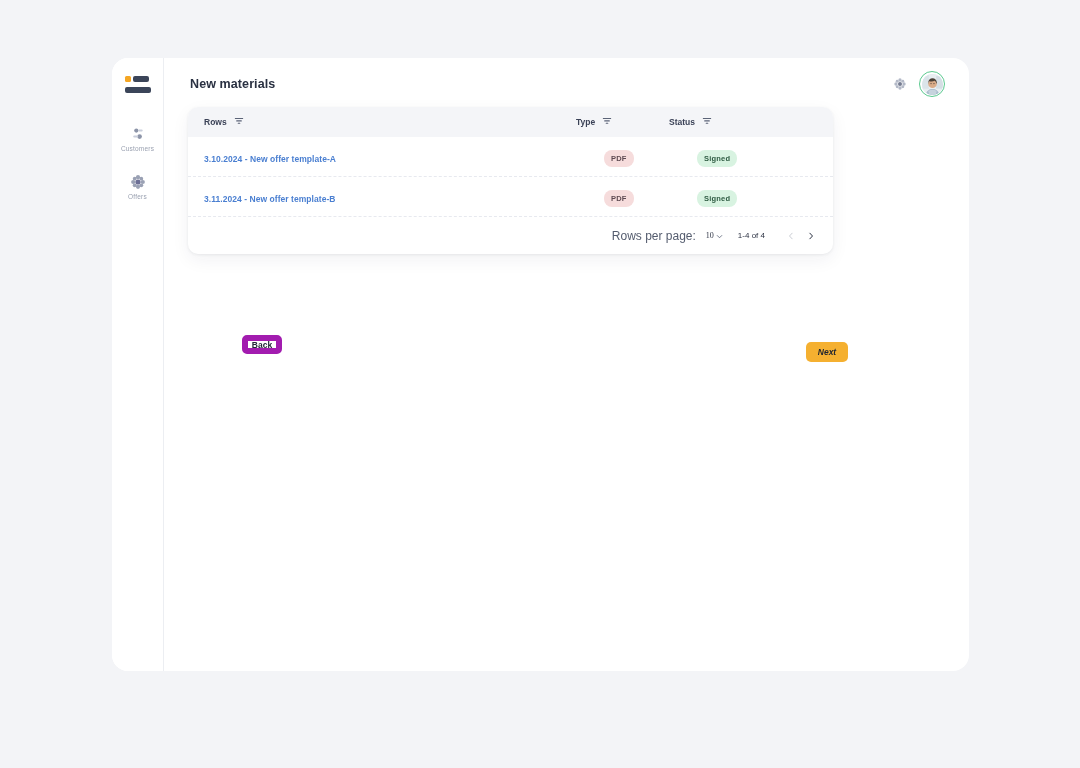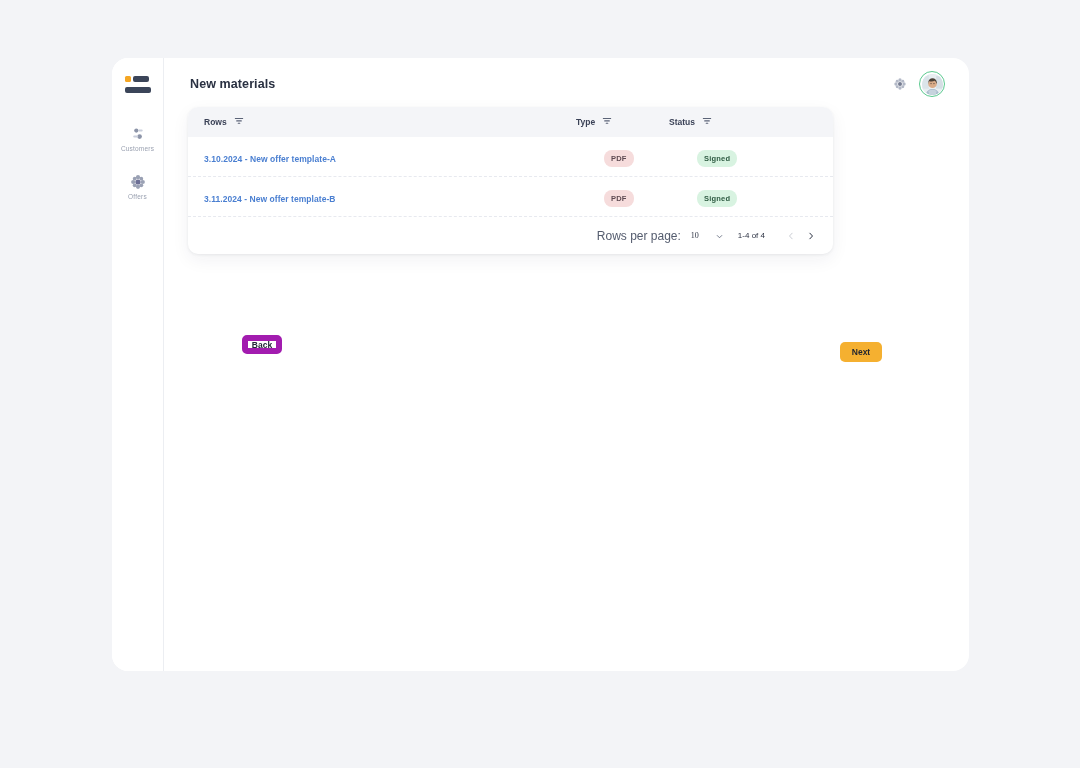--- a/index.html
+++ b/index.html
@@ -218,21 +218,21 @@
     padding: 0 12px 0 0;
   }
   .pg-label {
     font-size: 12px;
     color: #545c6e;
     margin-right: 10px;
   }
   .pg-select {
     display: flex;
     align-items: center;
-    gap: 16px;
+    gap: 1px;
     cursor: pointer;
     margin-right: 14px;
     font-family: Liberation Serif, serif;
   }
   .pg-select-value { font-size: 8px; color: #2b3142; }
   .pg-range {
     font-size: 8px;
     color: #2b3142;
     margin-right: 16px;
   }
@@ -257,35 +257,36 @@
     font-family: "Liberation Sans", sans-serif;
     font-size: 8.5px;
     font-weight: 700;
     cursor: pointer;
     display: flex;
     align-items: center;
     justify-content: center;
   }
   .btn-next {
     position: absolute;
-    left: 676px;
+    left: 642px;
     top: 284px;
     width: 42px;
     height: 20px;
     border: none;
     border-radius: 5px;
     background: #f5b030;
     color: #1e2330;
     font-family: "Liberation Sans", sans-serif;
     font-size: 8.5px;
     font-weight: 700;
     cursor: pointer;
     display: flex;
     align-items: center;
     justify-content: center;
+    font-style: italic;
   }
 </style>
 </head>
 <body>
 
 <div class="app-window">
 
   <div class="sidebar">
 
     <div class="brand-logo">

